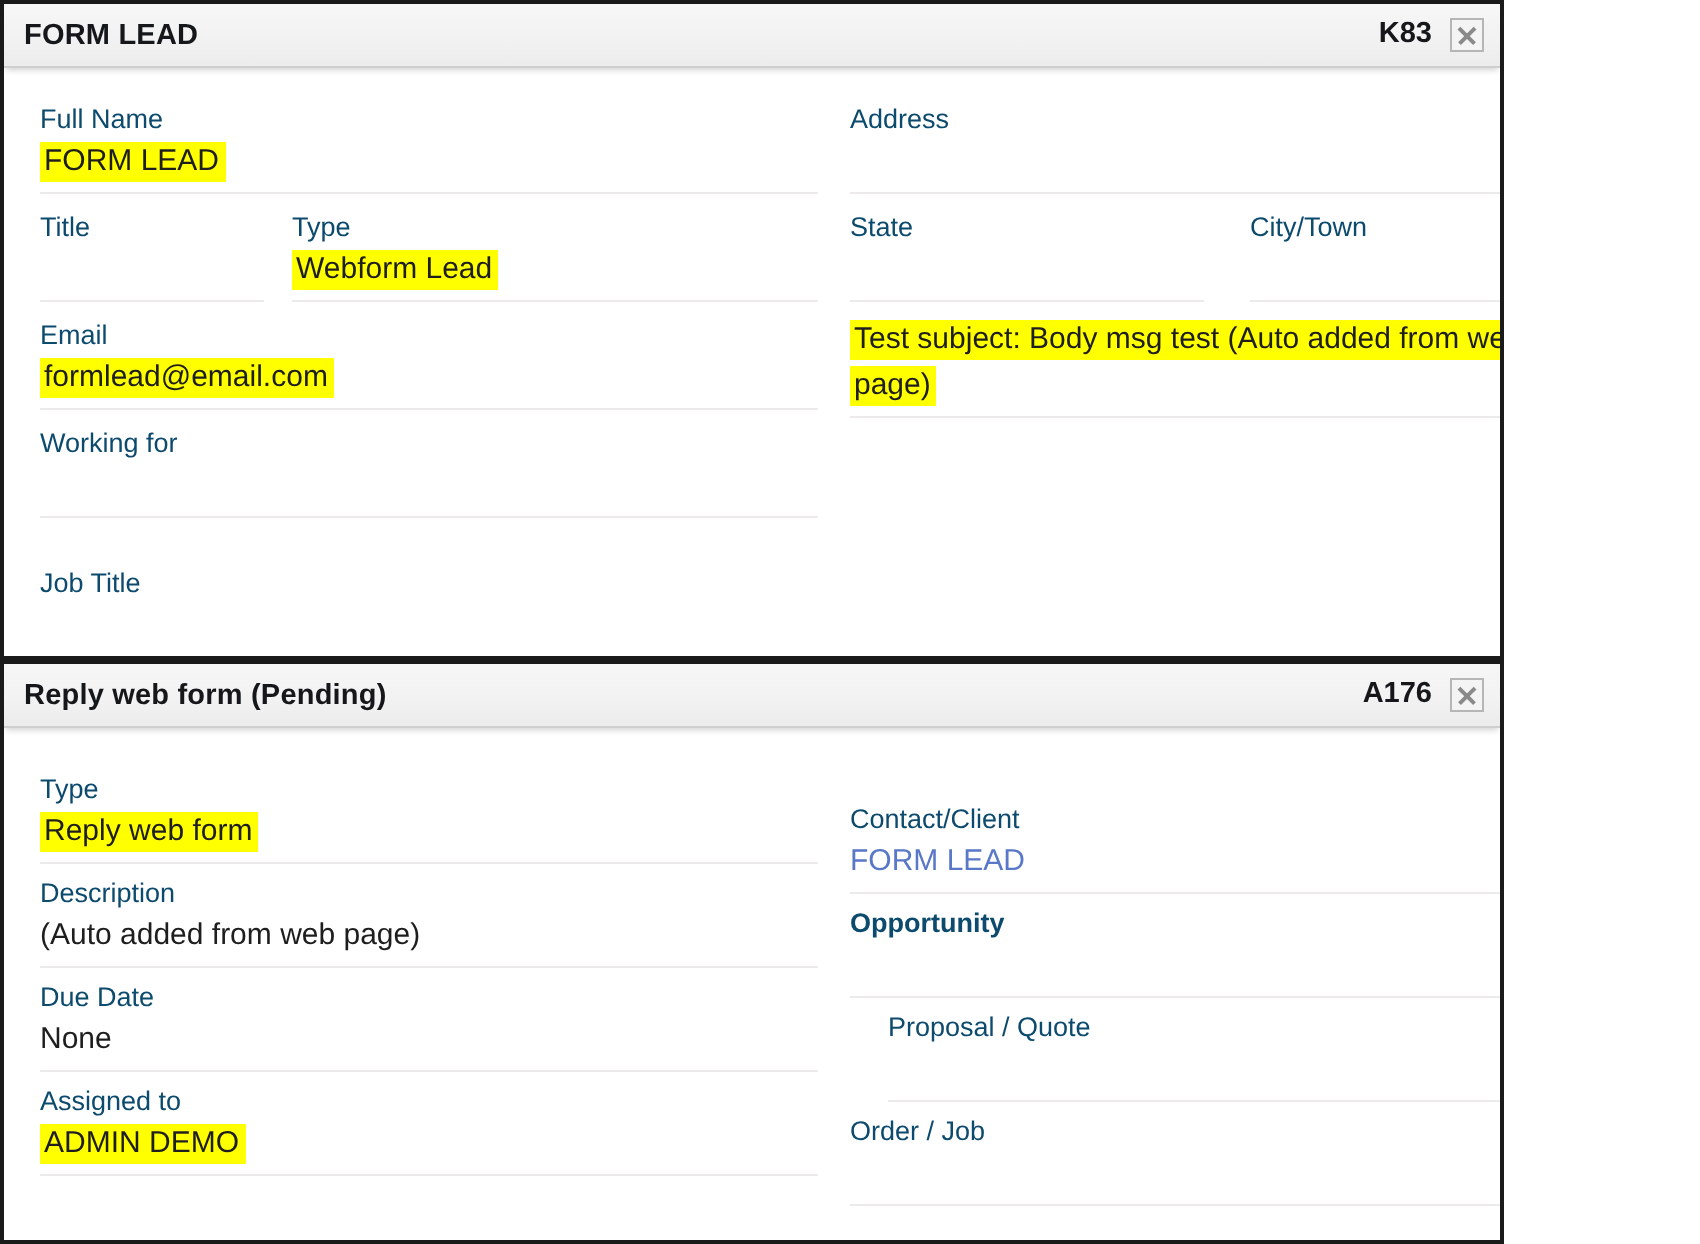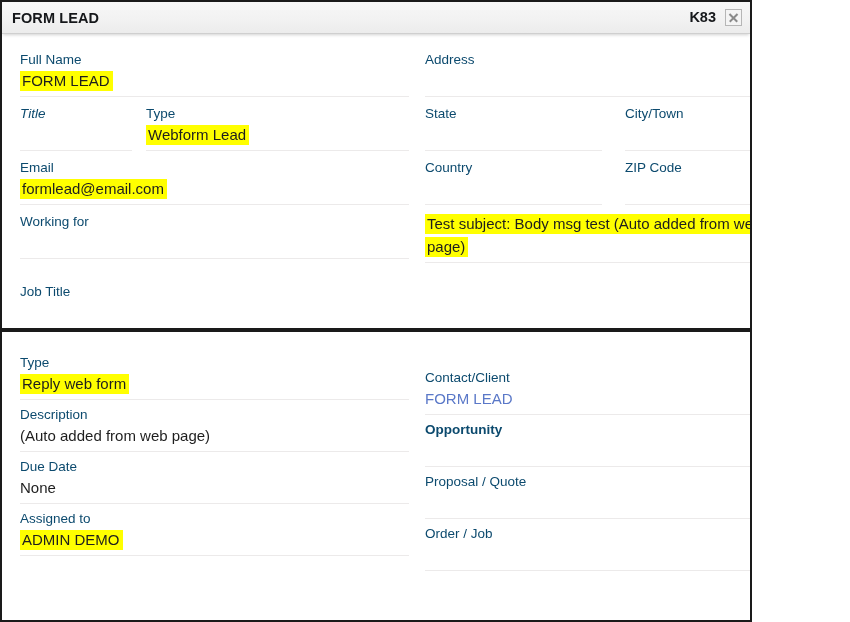--- a/index.html
+++ b/index.html
@@ -170,21 +170,21 @@
       <div class="col col-left">
 
         <div class="row">
           <div class="field field-line" style="width:389px;">
             <div class="field-label">Full Name</div>
             <div class="field-value"><span class="hl">FORM LEAD</span></div>
           </div>
         </div>
 
         <div class="row" style="margin-top:7px;">
-          <div class="field field-line" style="width:112px;font-style:italic;">
+          <div class="field field-line" style="width:112px;">
             <div class="field-label">Title</div>
             <div class="field-value empty">&nbsp;</div>
           </div>
           <div class="gapcol"></div>
           <div class="field field-line" style="width:263px;">
             <div class="field-label">Type</div>
             <div class="field-value"><span class="hl">Webform Lead</span></div>
           </div>
         </div>
 
@@ -224,43 +224,39 @@
             <div class="field-label">State</div>
             <div class="field-value empty">&nbsp;</div>
           </div>
           <div class="gapcol" style="width:23px;flex:0 0 23px;"></div>
           <div class="field field-line" style="width:177px;">
             <div class="field-label">City/Town</div>
             <div class="field-value empty">&nbsp;</div>
           </div>
         </div>
 
-        <div class="row" style="margin-top:7px;">
-          <div class="field field-line" style="width:177px;">
-            <div class="field-label">Country</div>
-            <div class="field-value empty">&nbsp;</div>
-          </div>
-          <div class="gapcol" style="width:23px;flex:0 0 23px;"></div>
-          <div class="field field-line" style="width:177px;">
-            <div class="field-label">ZIP Code</div>
-            <div class="field-value empty">&nbsp;</div>
-          </div>
-        </div>
 
         <div class="row" style="margin-top:7px;">
           <div class="field field-line" style="width:377px;">
             <div class="field-value wrap"><span class="hl">Test subject: Body msg test (Auto added from web page)</span></div>
           </div>
         </div>
       </div>
     </div>
   </div>
 
   <div class="panel panel-bottom">
 
+    <div class="titlebar">
+      <div class="titlebar-title">Reply web form (Pending)</div>
+      <div class="titlebar-right">
+        <span class="record-code">A176</span>
+        <span class="close-box"></span>
+      </div>
+    </div>
 
     <div class="panel-body">
 
       <div class="col col-left">
 
         <div class="row" style="margin-top:5px;">
           <div class="field field-line" style="width:389px;">
             <div class="field-label">Type</div>
             <div class="field-value"><span class="hl">Reply web form</span></div>
           </div>
@@ -297,21 +293,21 @@
           </div>
         </div>
 
         <div class="row" style="margin-top:5px;font-weight:bold;">
           <div class="field field-line" style="width:377px;">
             <div class="field-label">Opportunity</div>
             <div class="field-value empty">&nbsp;</div>
           </div>
         </div>
 
-        <div class="row" style="margin-top:5px;">
+        <div class="row" style="margin-top:5px;margin-left:19px;">
           <div class="field field-line" style="width:377px;">
             <div class="field-label">Proposal / Quote</div>
             <div class="field-value empty">&nbsp;</div>
           </div>
         </div>
 
         <div class="row" style="margin-top:5px;">
           <div class="field field-line" style="width:377px;">
             <div class="field-label">Order / Job</div>
             <div class="field-value empty">&nbsp;</div>

